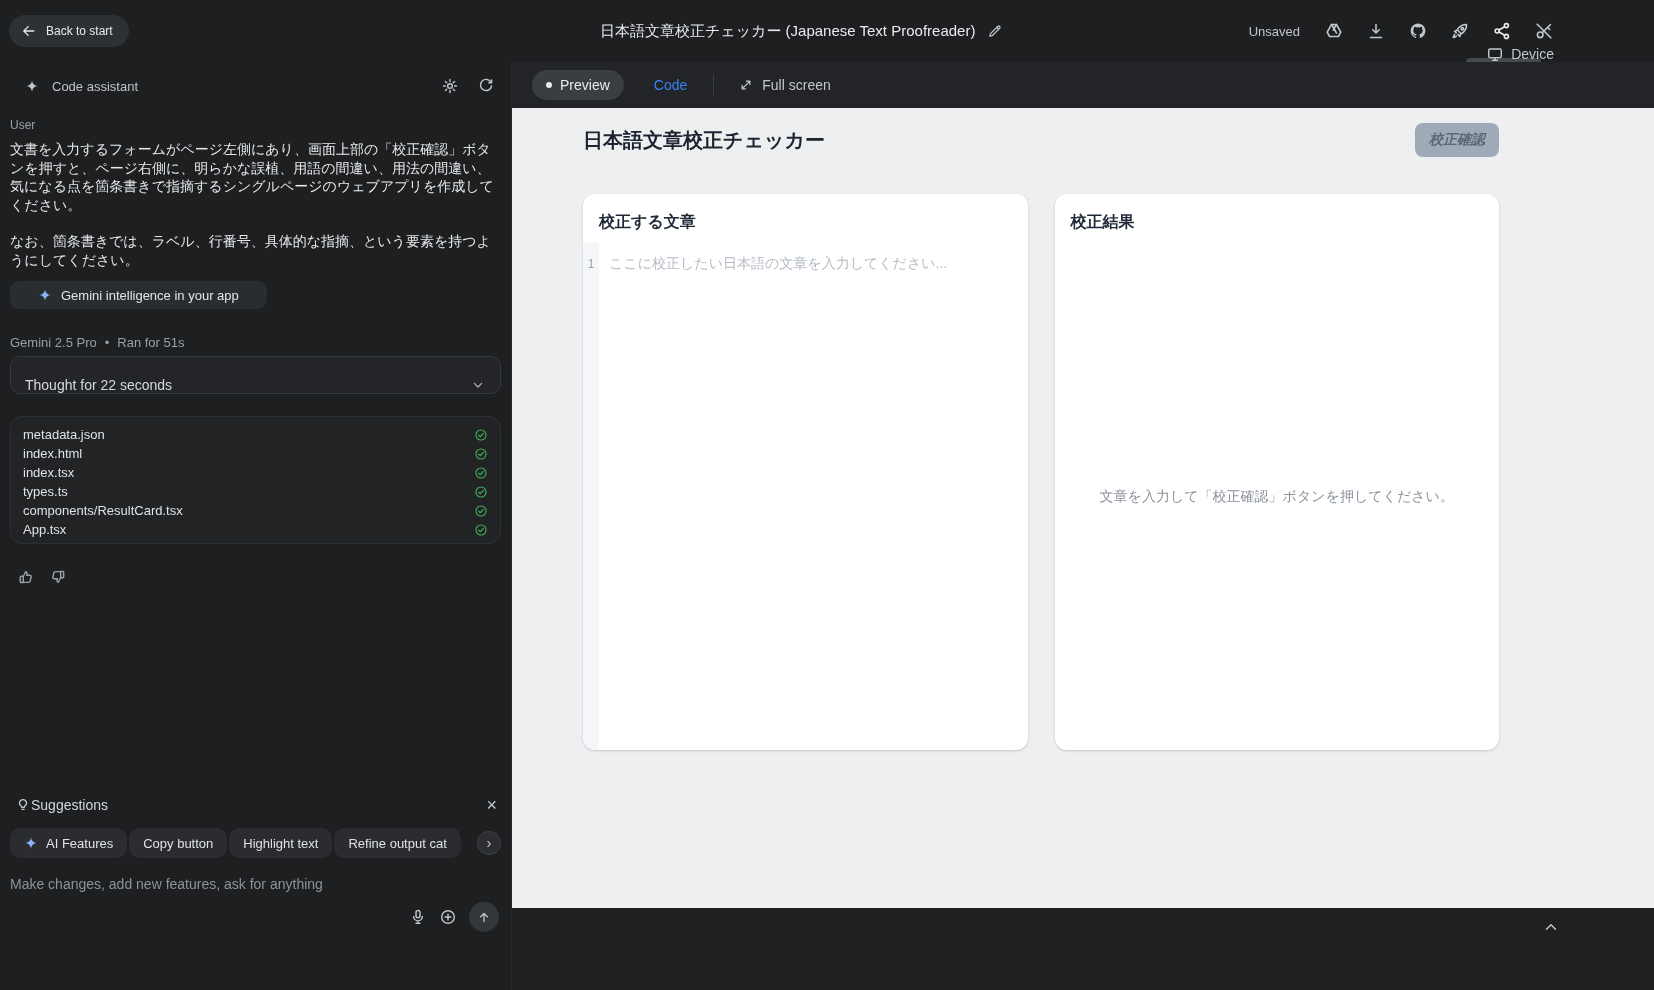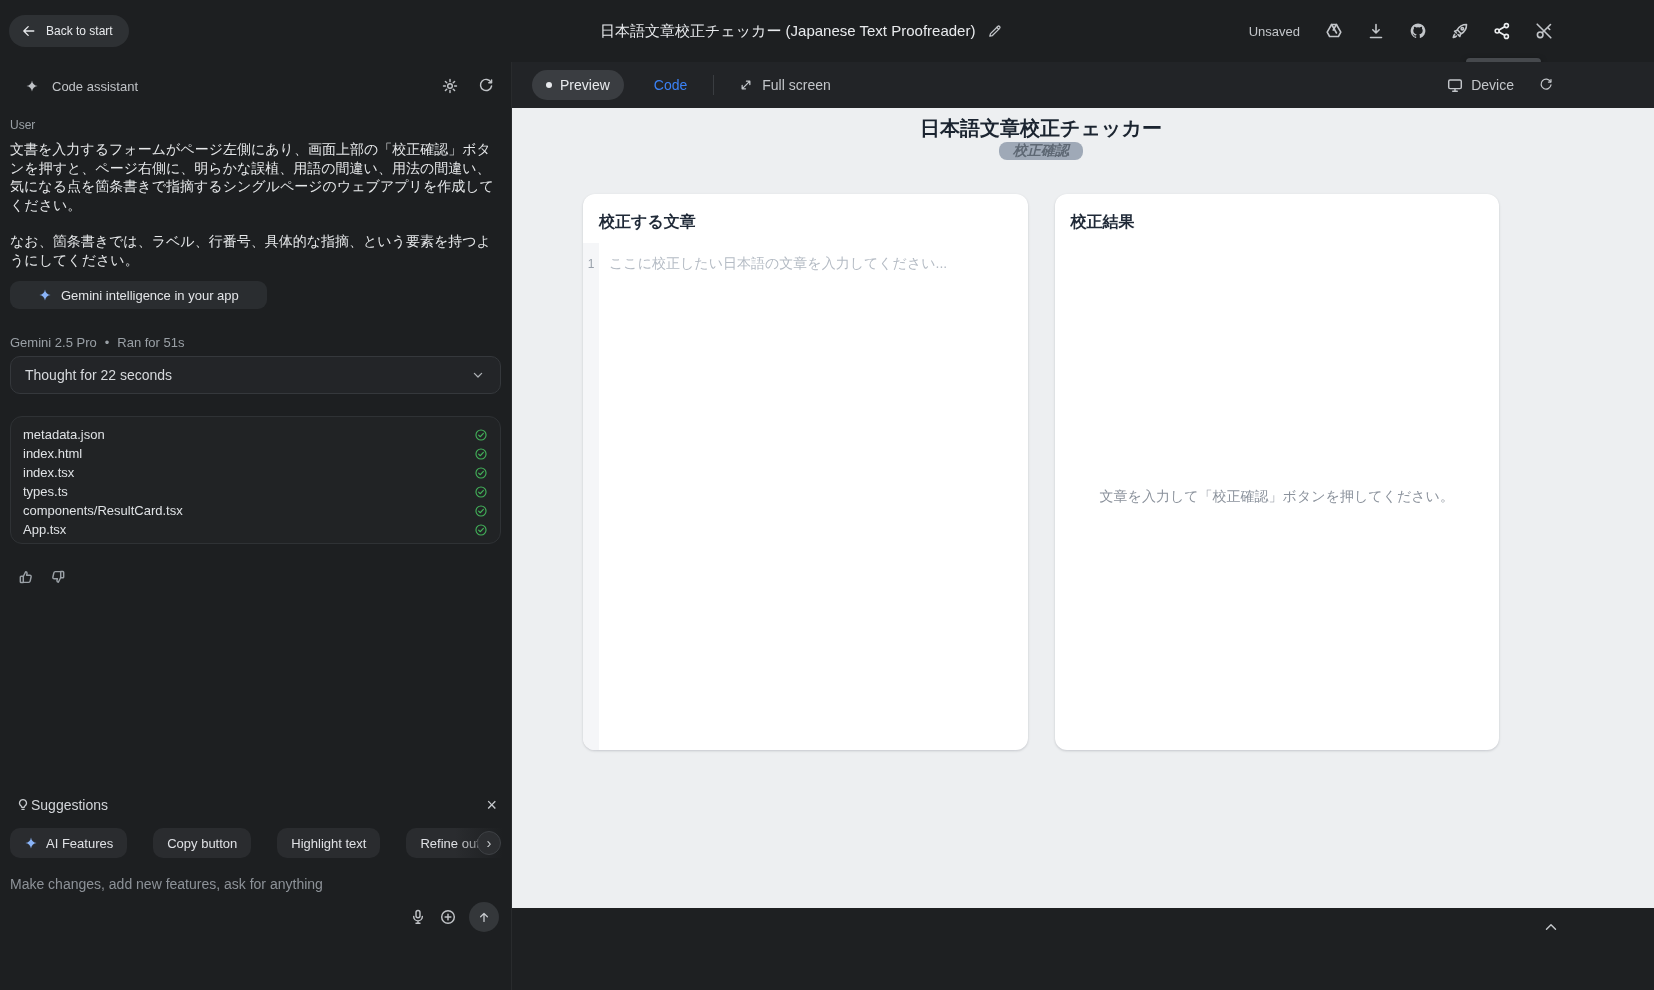--- a/index.html
+++ b/index.html
@@ -31,36 +31,36 @@
   .ca-header { margin-top:8px; height:32px; display:flex; align-items:center; padding:0 16px 0 25px; gap:13px; color:#c0c3c7; }
   .ca-header .label { font-size:13px; }
   .ca-actions { margin-left:auto; display:flex; align-items:center; gap:18px; color:#c0c3c7; }
   .user-label { margin:16px 10px 0; font-size:12px; color:#9aa0a6; }
   .user-msg { margin:8px 10px 0; font-size:14px; line-height:18.5px; color:#e6e8ea; }
   .user-msg + .user-msg { margin-top:18px; }
   .gemini-chip { margin:12px 10px 0; height:28px; display:inline-flex; align-items:center; gap:9px;
     background:#2a2d30; border-radius:9px; padding:0 28px; font-size:13px; color:#e3e5e8; width:max-content; }
   .model-line { margin:26px 10px 0; display:flex; align-items:center; gap:8px; font-size:13px; color:#9aa0a6; }
   .thought-box { margin:6px 10px 0; height:38px; border:1px solid #35383c; background:#232528; border-radius:10px;
-    display:flex; align-items:center; padding:0 14px; font-size:14px; color:#d6d9dc; }
+    display:flex; align-items:flex-end; padding:0 14px; font-size:14px; color:#d6d9dc; }
   .thought-box .chev { margin-left:auto; color:#aeb2b6; }
   .files-box { margin:22px 10px 0; border:1px solid #2f3235; background:#212325; border-radius:12px; padding:6px 0; }
   .file-row { height:19px; display:flex; align-items:flex-end; padding:0 12px; font-size:13px; color:#dfe2e5; }
   .file-row .check { margin-left:auto; color:#43b25a; }
   .checkpoint-row { margin:32px 0 0; display:flex; align-items:center; padding:0 22px 0 14px; gap:9px; }
   .checkpoint-row .cp-label { font-size:14px; color:#9aa0a6; }
   .cp-links { margin-left:auto; display:flex; gap:33px; }
   .cp-links button { font-size:13px; color:#e4e6e9; }
   .thumbs-row { margin:24px 0 0; display:flex; gap:14px; padding-left:17px; color:#9aa0a6; }
   .sb-spacer { flex:1; }
   .sugg-header { display:flex; align-items:center; padding:0 14px 0 15px; color:#d2d5d9; }
   .sugg-header .title { font-size:14px; }
   .sugg-header .close { margin-left:auto; font-size:18px; line-height:1; color:#c6c9cd; }
   .chips-row { margin-top:14px; position:relative; height:30px; overflow:hidden; padding-left:10px;
-    display:flex; gap:26px; align-items:flex-start; flex-wrap:nowrap; }
+    display:flex; gap:2px; align-items:flex-start; flex-wrap:nowrap; }
   .chip { height:30px; border-radius:10px; background:#2a2c2f; color:#dfe1e5; font-size:13px;
     display:inline-flex; align-items:center; gap:8px; padding:0 14px; white-space:nowrap; flex:none; }
   .chips-fade { position:absolute; right:0; top:0; bottom:0; width:56px;
     background:linear-gradient(to right, rgba(29,31,33,0), #1d1f21 85%); pointer-events:none; }
   .chips-next { position:absolute; right:10px; top:3px; width:24px; height:24px; border-radius:50%;
     background:#2c2e31; border:1px solid #3e4145; color:#c8cbce; font-size:15px; line-height:22px; text-align:center; z-index:2; }
   .composer-input { margin:18px 10px 0; width:491px; background:transparent; border:none; outline:none;
     font-size:14px; color:#e8eaed; font-family:inherit; }
   .composer-input::placeholder { color:#8d9298; }
   .composer-icons { margin:10px 12px 58px 0; display:flex; align-items:center; justify-content:flex-end; gap:12px; color:#c0c3c7; }
@@ -70,25 +70,25 @@
   
   .main { position:absolute; left:511px; top:62px; width:1143px; height:928px; display:flex; flex-direction:column;
     border-left:1px solid rgba(255,255,255,.05); background:#1e2022; }
   .pv-toolbar { height:46px; background:#222427; display:flex; align-items:center; padding:0 100px 0 20px; color:#c3c6ca; }
   .pv-chip { height:30px; border-radius:16px; background:#3a3d41; color:#e8eaed; font-size:14px;
     display:inline-flex; align-items:center; gap:8px; padding:0 14px; }
   .pv-dot { width:6px; height:6px; border-radius:50%; background:#e8eaed; }
   .pv-code { margin-left:30px; font-size:14px; color:#3b82f6; }
   .pv-divider { width:1px; height:20px; background:#3a3d41; margin-left:26px; }
   .pv-full { margin-left:24px; display:inline-flex; align-items:center; gap:8px; font-size:14px; color:#c3c6ca; }
-  .pv-right { margin-left:auto; display:flex; align-items:center; gap:24px; }
+  .pv-right { margin-left:auto; display:flex; align-items:flex-end; gap:47px;flex-direction:column; }
   .pv-device { display:inline-flex; align-items:center; gap:7px; font-size:14px; color:#c3c6ca; }
   .pv-body { height:800px; background:#edeff1; position:relative; overflow:hidden; }
   .app-inner { padding:12px 0 0 71px; width:987px; }
-  .app-header { width:916px; display:flex; align-items:center; justify-content:flex-end; height:40px;flex-direction:column; }
+  .app-header { width:916px; display:flex; align-items:center; justify-content:space-between; height:40px; }
   .app-title { font-size:20px; font-weight:bold; color:#1b2430; }
   .check-btn { height:34px; border-radius:8px; background:#9fa9b7; color:#5e6874; font-weight:bold;
     font-size:14px; padding:0 14px;font-style:italic; }
   .cards { margin-top:34px; width:916px; display:flex; gap:27px; }
   .card { flex:1; height:556px; background:#ffffff; border-radius:12px; overflow:hidden;
     box-shadow:0 1px 2px rgba(16,24,40,.06), 0 1px 3px rgba(16,24,40,.12); display:flex; flex-direction:column; }
   .card-title { padding:18px 16px 10px; font-size:16px; font-weight:bold; color:#1f2937; }
   .editor { flex:1; display:flex; }
   .gutter { width:16px; background:#f5f6f8; color:#99a1ab; font-size:12px; text-align:center; padding-top:14px; }
   .editor textarea { flex:1; border:none; outline:none; resize:none; background:transparent;

